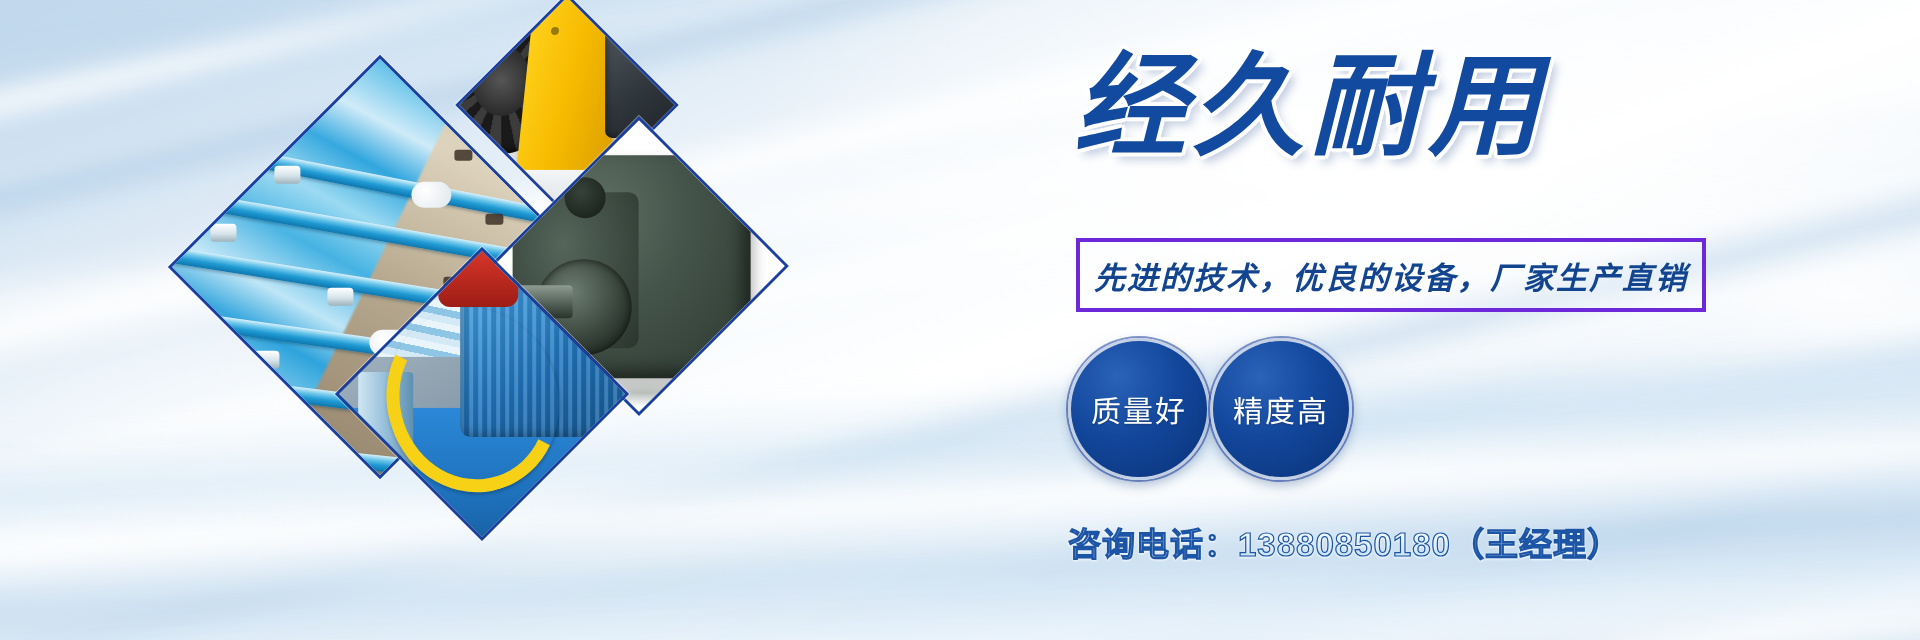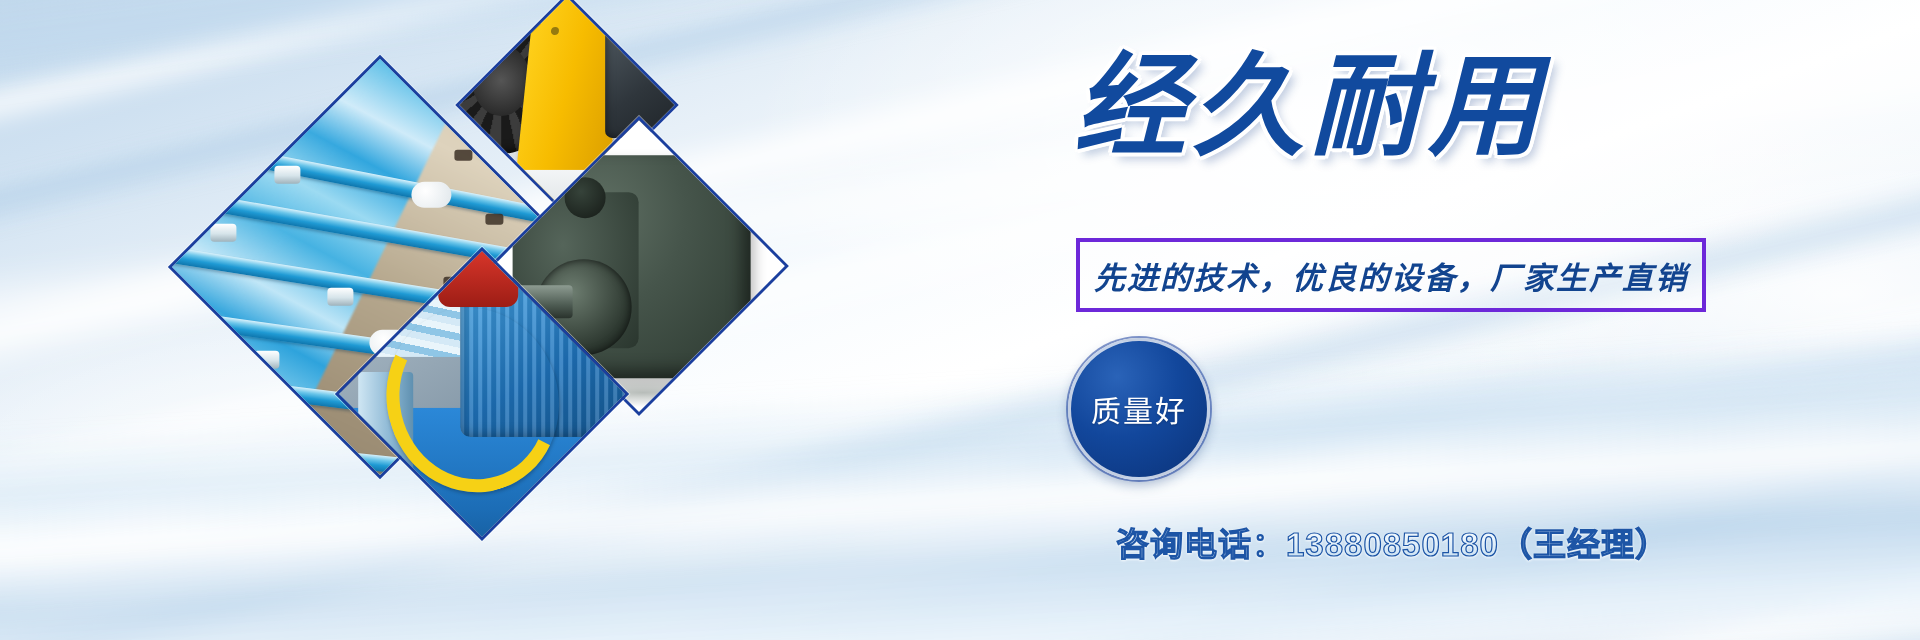--- a/index.html
+++ b/index.html
@@ -324,21 +324,20 @@
     position:absolute;left:1068px;top:518px;
     font-size:33px;font-weight:700;letter-spacing:1px;
     font-family:"Liberation Sans","DejaVu Sans",sans-serif;
     white-space:nowrap;
     color:#e8f3fb;
     background:linear-gradient(to bottom,#ffffff 0%,#e9f4fc 45%,#bcd8ee 100%);
     -webkit-background-clip:text;background-clip:text;
     -webkit-text-fill-color:transparent;
     -webkit-text-stroke:1.2px #1d55a6;
     filter:drop-shadow(0 1px 1px rgba(255,255,255,.8));
-    margin-left:48px;
   }
 </style>
 </head>
 <body>
 
 <div class="banner">
 
   <div class="bg-base"></div>
   <div class="bg-glow"></div>
   <div class="bg-streaks"></div>
@@ -416,17 +415,20 @@
   <div class="headline">经久耐用</div>
 
   <div class="subtitle-box">
     <span class="subtitle-text">先进的技术，优良的设备，厂家生产直销</span>
   </div>
 
   <div class="badges">
     <div class="badge">
       <span class="badge-label">质量好</span>
     </div>
+    <div class="badge">
+      <span class="badge-label">精度高</span>
+    </div>
   </div>
 
   <div class="phone">咨询电话：13880850180（王经理）</div>
 
 </div>
 
 </body></html>

